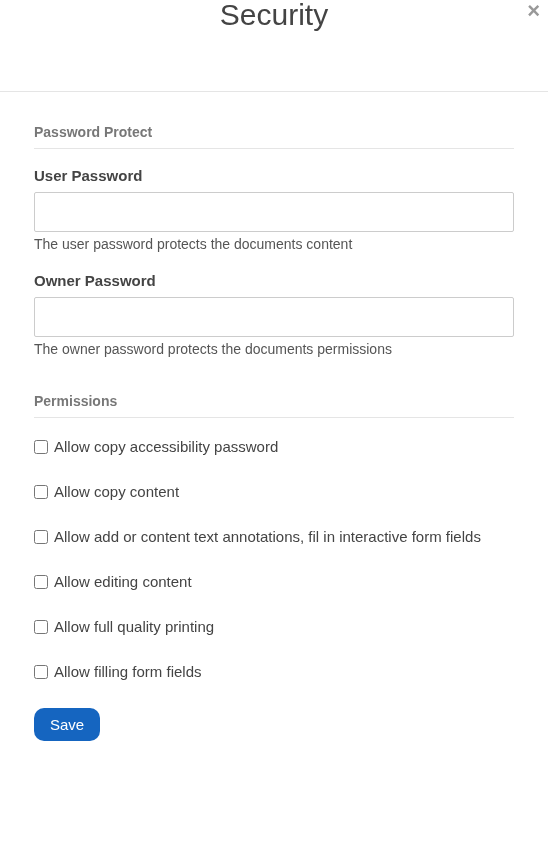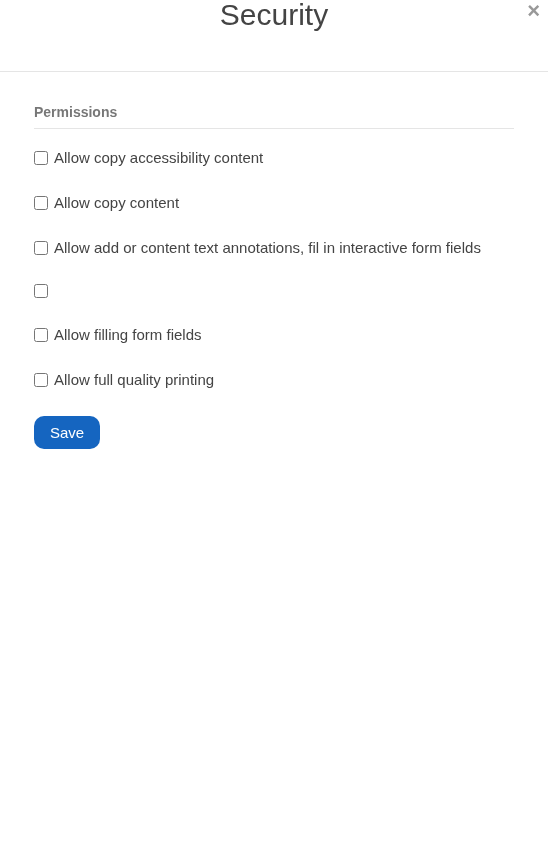--- a/index.html
+++ b/index.html
@@ -15,21 +15,21 @@
       height: 866px;
       overflow: hidden;
     }
     .modal {
       width: 100%;
       height: 100%;
       position: relative;
     }
     .modal-header {
       position: relative;
-      height: 72px;
+      height: 92px;
       border-bottom: 1px solid #e5e5e5;
       text-align: center;
     }
     .modal-title {
       font-size: 30px;
       font-weight: 400;
       color: #444444;
       line-height: 1;
       padding-top: 0px;
       margin-top: 0;
@@ -115,47 +115,59 @@
 
 <div class="modal">
 
   <div class="modal-header">
     <h1 class="modal-title">Security</h1>
     <span class="close-icon">×</span>
   </div>
 
   <div class="modal-body">
 
+    <div class="section-block">
+      <div class="section-heading">Password Protect</div>
+
+      <label class="field-label">User Password</label>
+      <input type="password" class="text-input" value="" style="">
+      <div class="help-text">The user password protects the documents content</div>
+
+      <label class="field-label">Owner Password</label>
+      <input type="password" class="text-input" value="" style="">
+      <div class="help-text" style="margin-bottom:0">The owner password protects the documents permissions</div>
+    </div>
 
     <div class="section-block">
       <div class="section-heading">Permissions</div>
 
       <div class="perm-list">
         <div class="checkbox-row">
           <input type="checkbox" style="">
-          <span class="checkbox-label">Allow copy accessibility content</span>
+          <span class="checkbox-label">Allow copy accessibility password</span>
         </div>
         <div class="checkbox-row">
           <input type="checkbox" style="">
           <span class="checkbox-label">Allow copy content</span>
         </div>
         <div class="checkbox-row">
           <input type="checkbox" style="">
           <span class="checkbox-label">Allow add or content text annotations, fil in interactive form fields</span>
         </div>
         <div class="checkbox-row">
           <input type="checkbox" style="">
+          <span class="checkbox-label">Allow editing content</span>
+        </div>
+        <div class="checkbox-row">
+          <input type="checkbox" style="">
+          <span class="checkbox-label">Allow full quality printing</span>
         </div>
         <div class="checkbox-row">
           <input type="checkbox" style="">
           <span class="checkbox-label">Allow filling form fields</span>
-        </div>
-        <div class="checkbox-row">
-          <input type="checkbox" style="">
-          <span class="checkbox-label">Allow full quality printing</span>
         </div>
       </div>
 
       <button class="btn-primary">Save</button>
     </div>
 
   </div>
 </div>
 
 </body></html>

